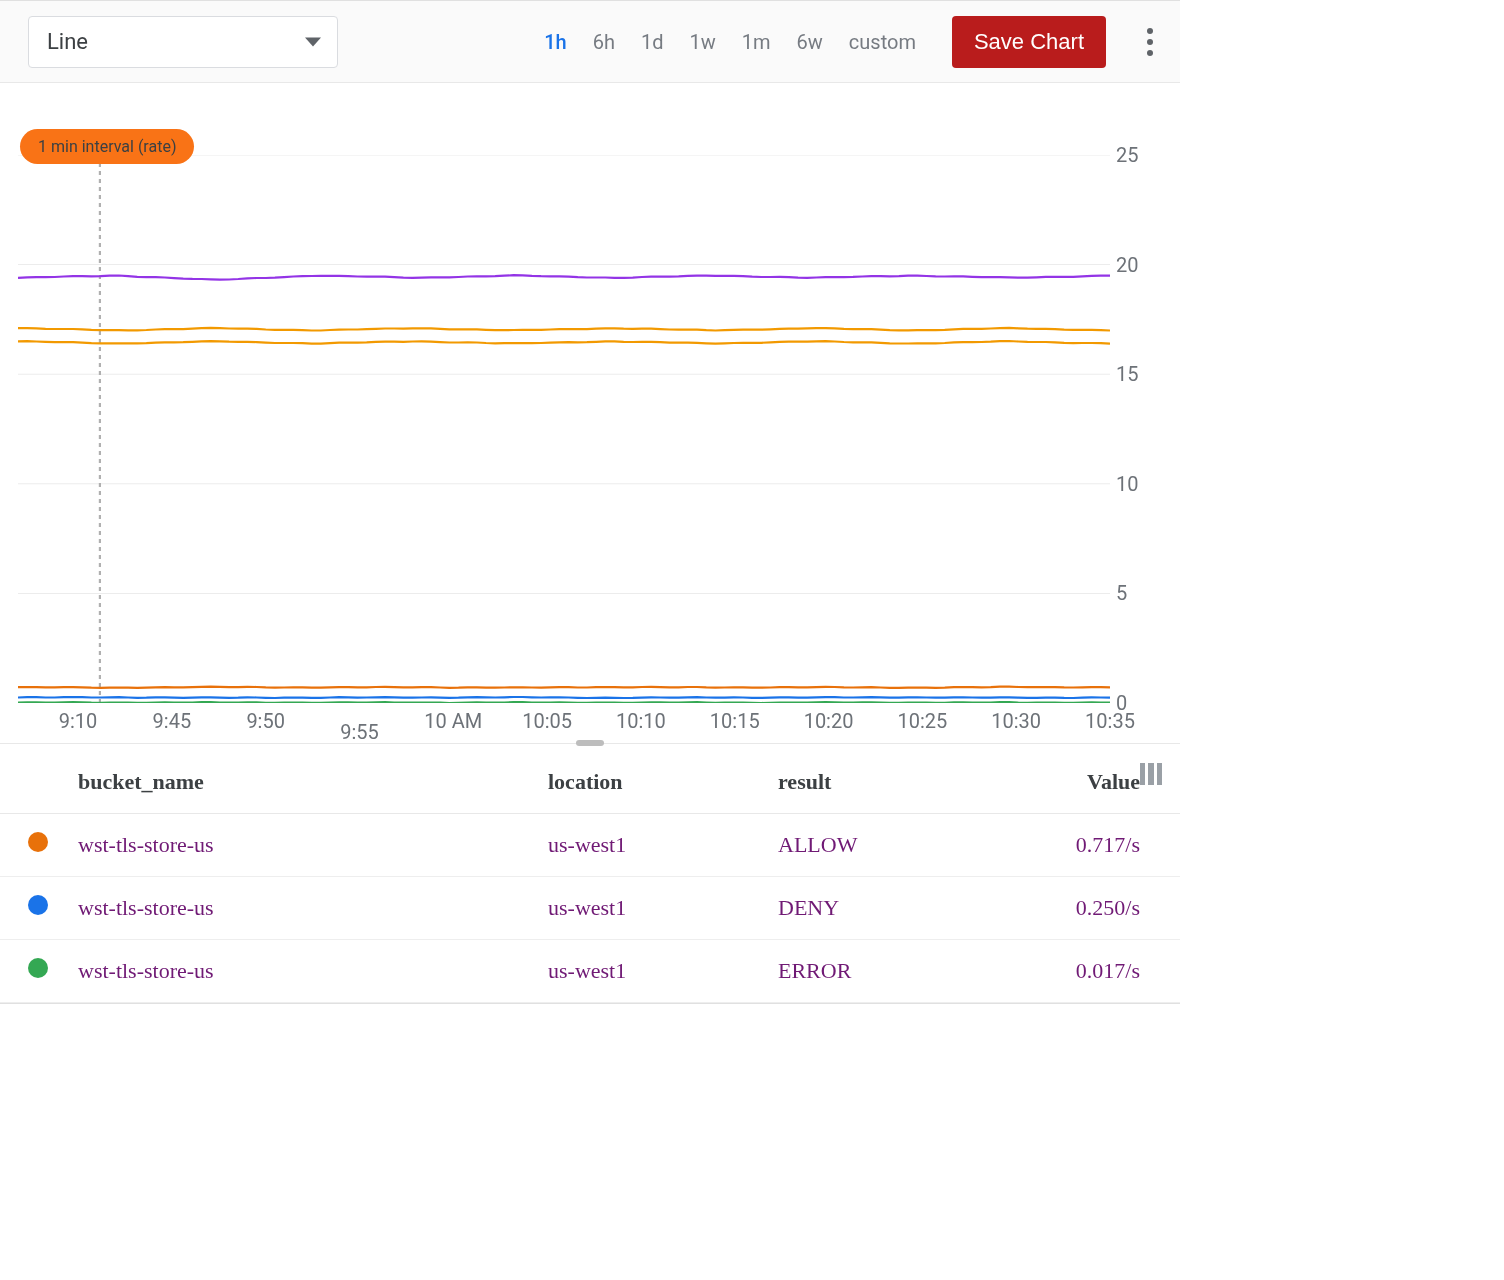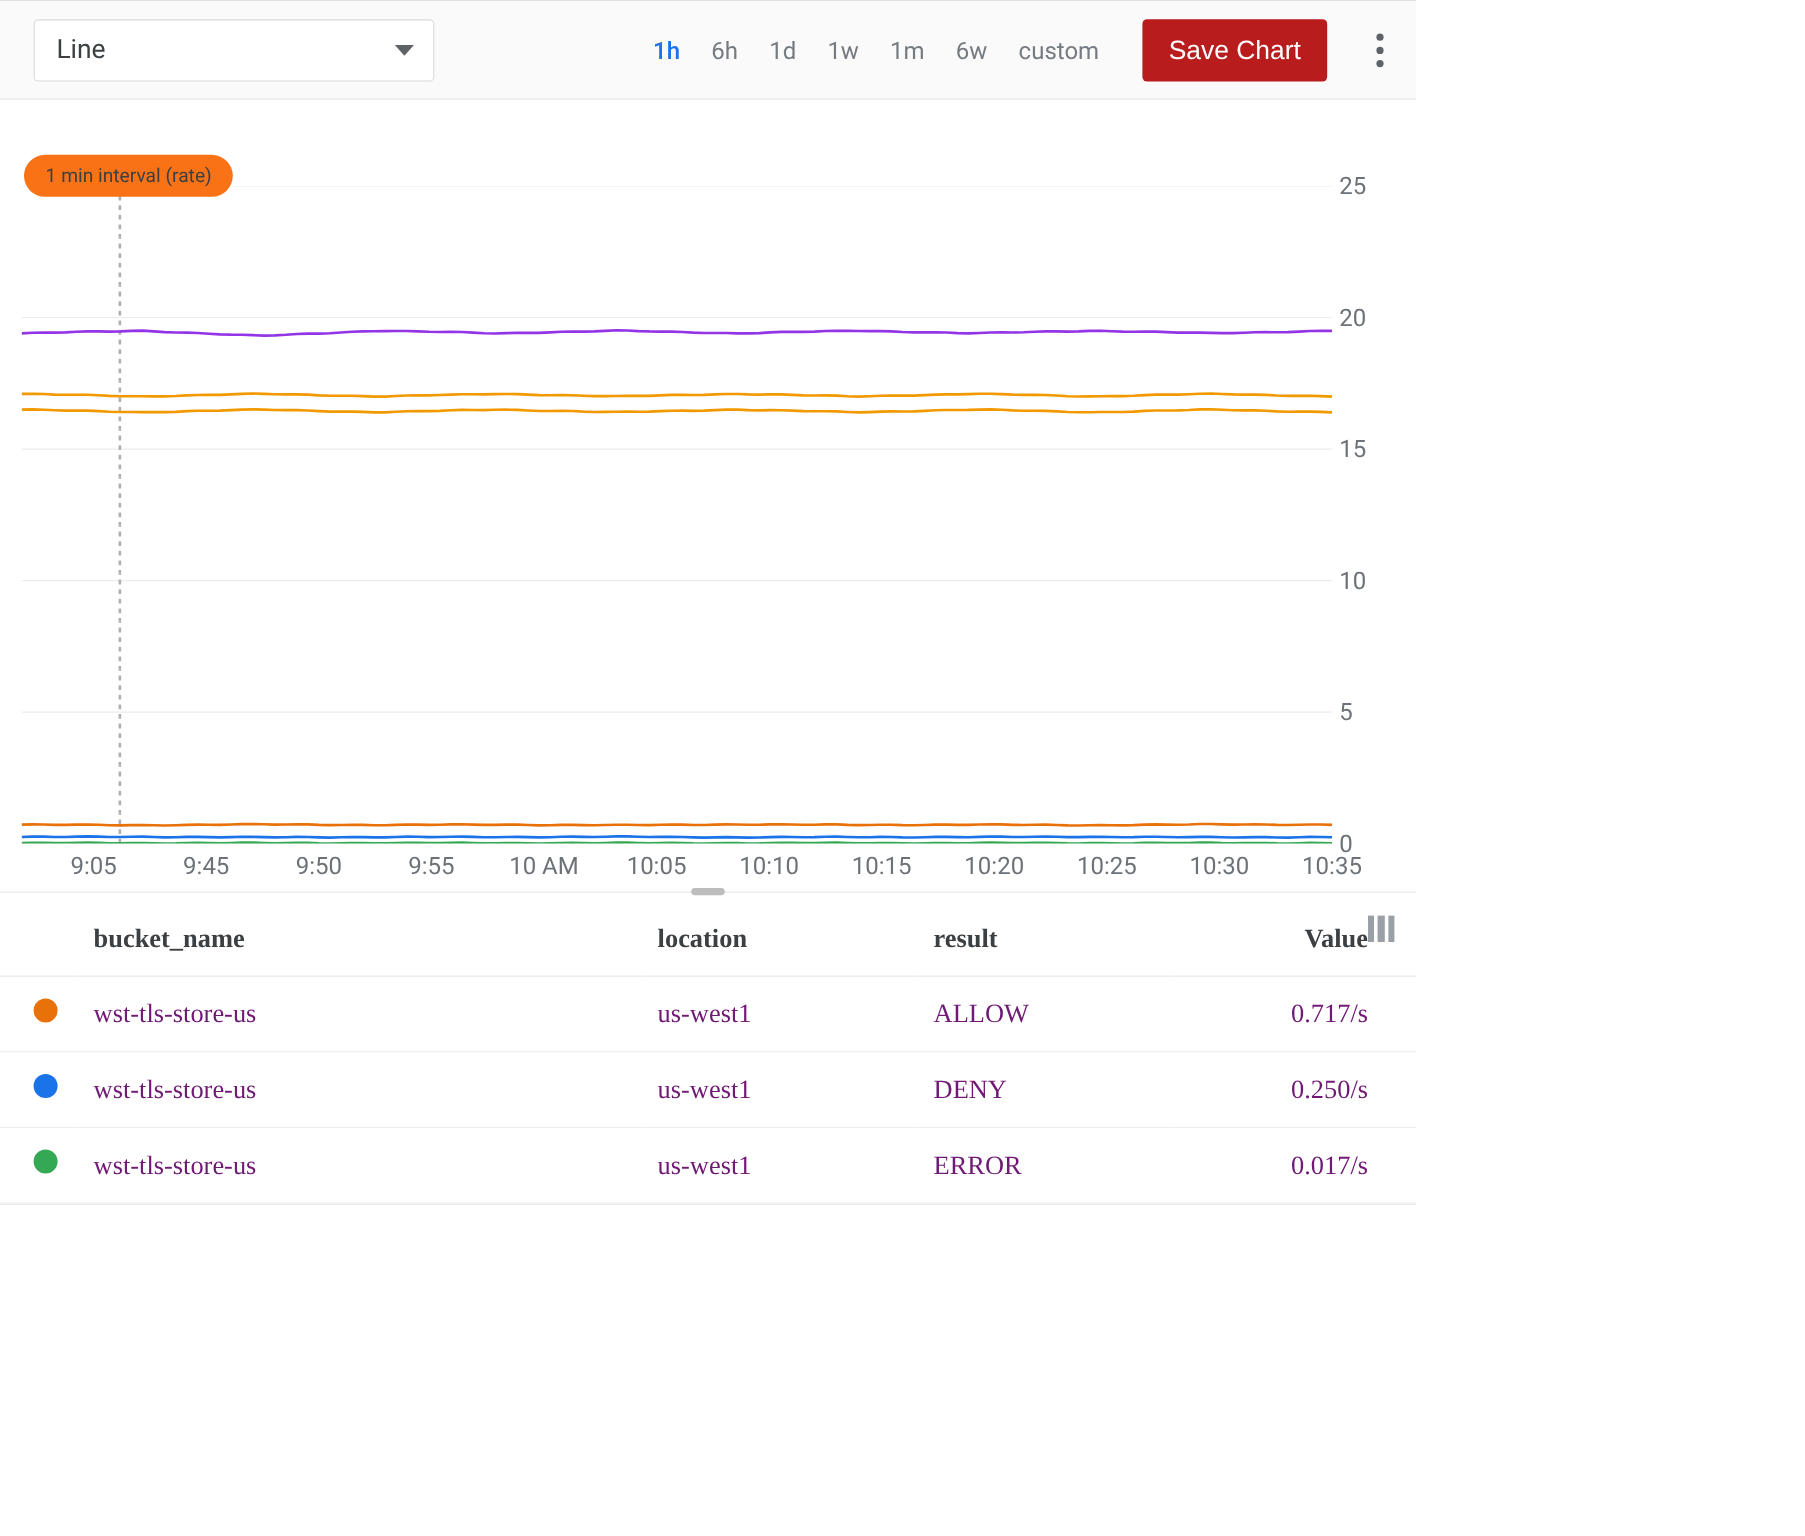--- a/index.html
+++ b/index.html
@@ -30,21 +30,21 @@
     align-items: center;
     padding: 0 12px 0 28px;
     gap: 20px;
   }
   .chart-type-select {
     position: relative;
     background: #fff;
     border: 1px solid #dadce0;
     border-radius: 4px;
     height: 52px;
-    width: 334px;
+    width: 310px;
     display: flex;
     align-items: center;
     padding: 0 18px;
     font-size: 22px;
     color: #3c4043;
     cursor: pointer;
   }
   .chart-type-select .caret {
     position: absolute;
     right: 16px;
@@ -281,24 +281,24 @@
 
     <div class="y-labels" id="y-labels">
         <div style="top: 100%;">0</div>
         <div style="top: 80%;">5</div>
         <div style="top: 60%;">10</div>
         <div style="top: 40%;">15</div>
         <div style="top: 20%;">20</div>
         <div style="top: 0%;">25</div>
       </div>
     <div class="x-labels" id="x-labels">
-        <div style="left: 5.5%;">9:05</div>
+        <div style="left: 5.5%;">9:10</div>
         <div style="left: 14.0909%;">9:45</div>
         <div style="left: 22.6818%;">9:50</div>
-        <div style="left: 31.2727%;">9:55</div>
+        <div style="left: 31.2727%; margin-top: 11px;">9:55</div>
         <div style="left: 39.8636%;">10 AM</div>
         <div style="left: 48.4545%;">10:05</div>
         <div style="left: 57.0455%;">10:10</div>
         <div style="left: 65.6364%;">10:15</div>
         <div style="left: 74.2273%;">10:20</div>
         <div style="left: 82.8182%;">10:25</div>
         <div style="left: 91.4091%;">10:30</div>
         <div style="left: 100%;">10:35</div>
       </div>
   </div>

